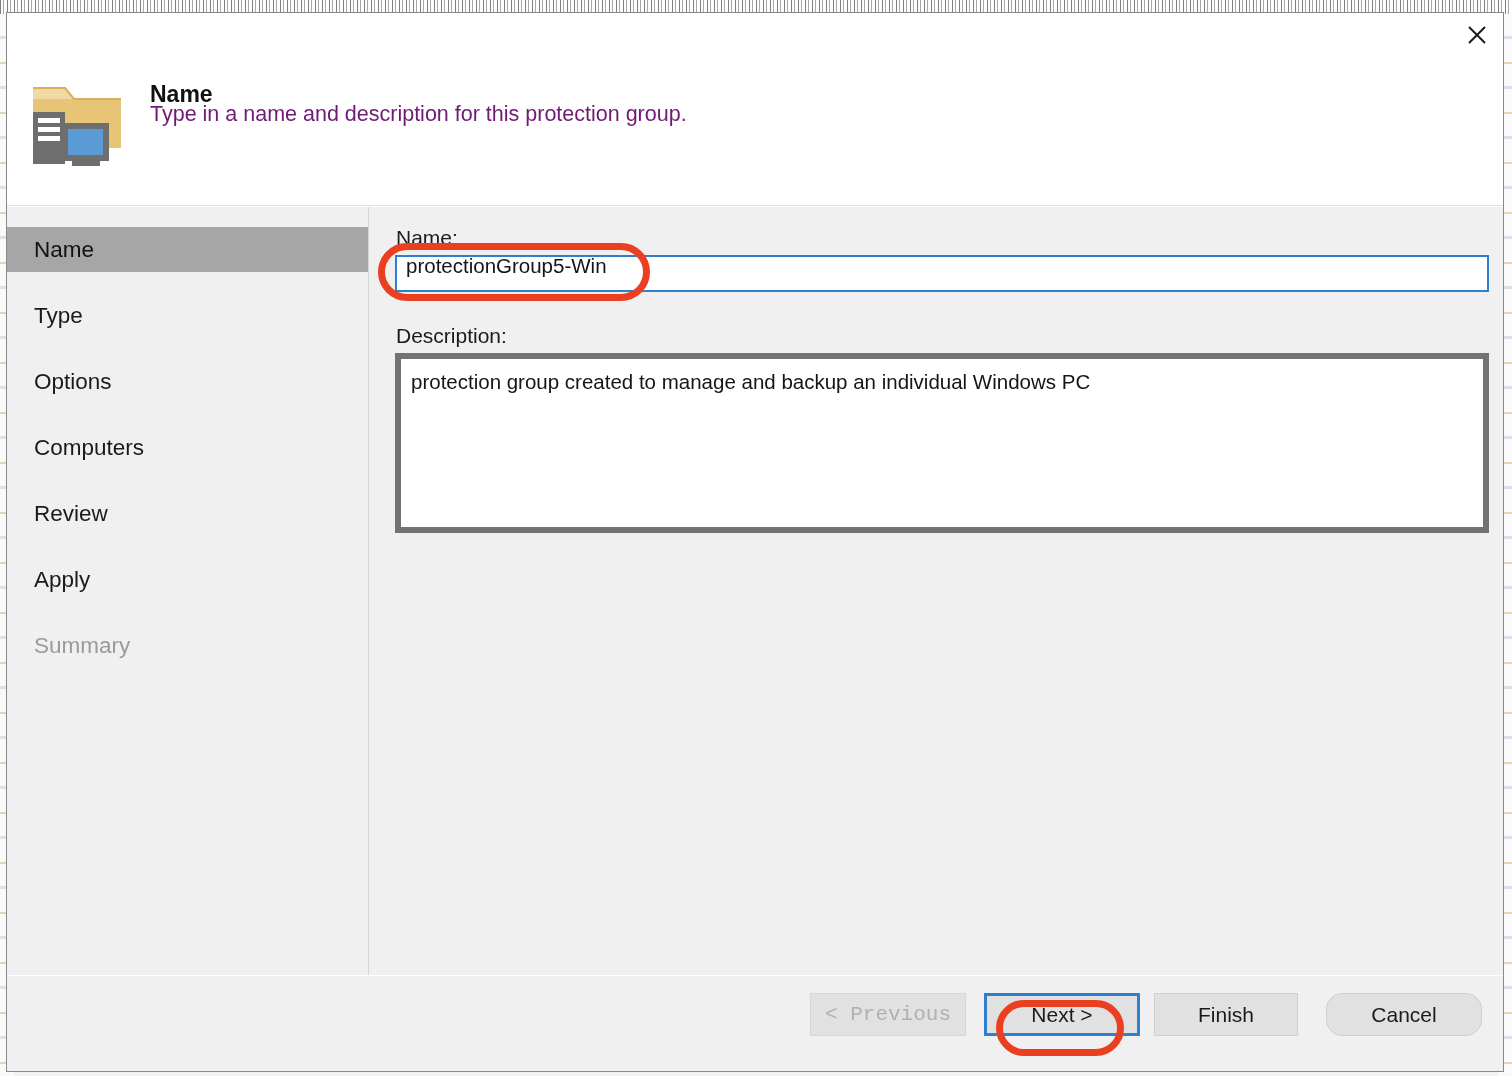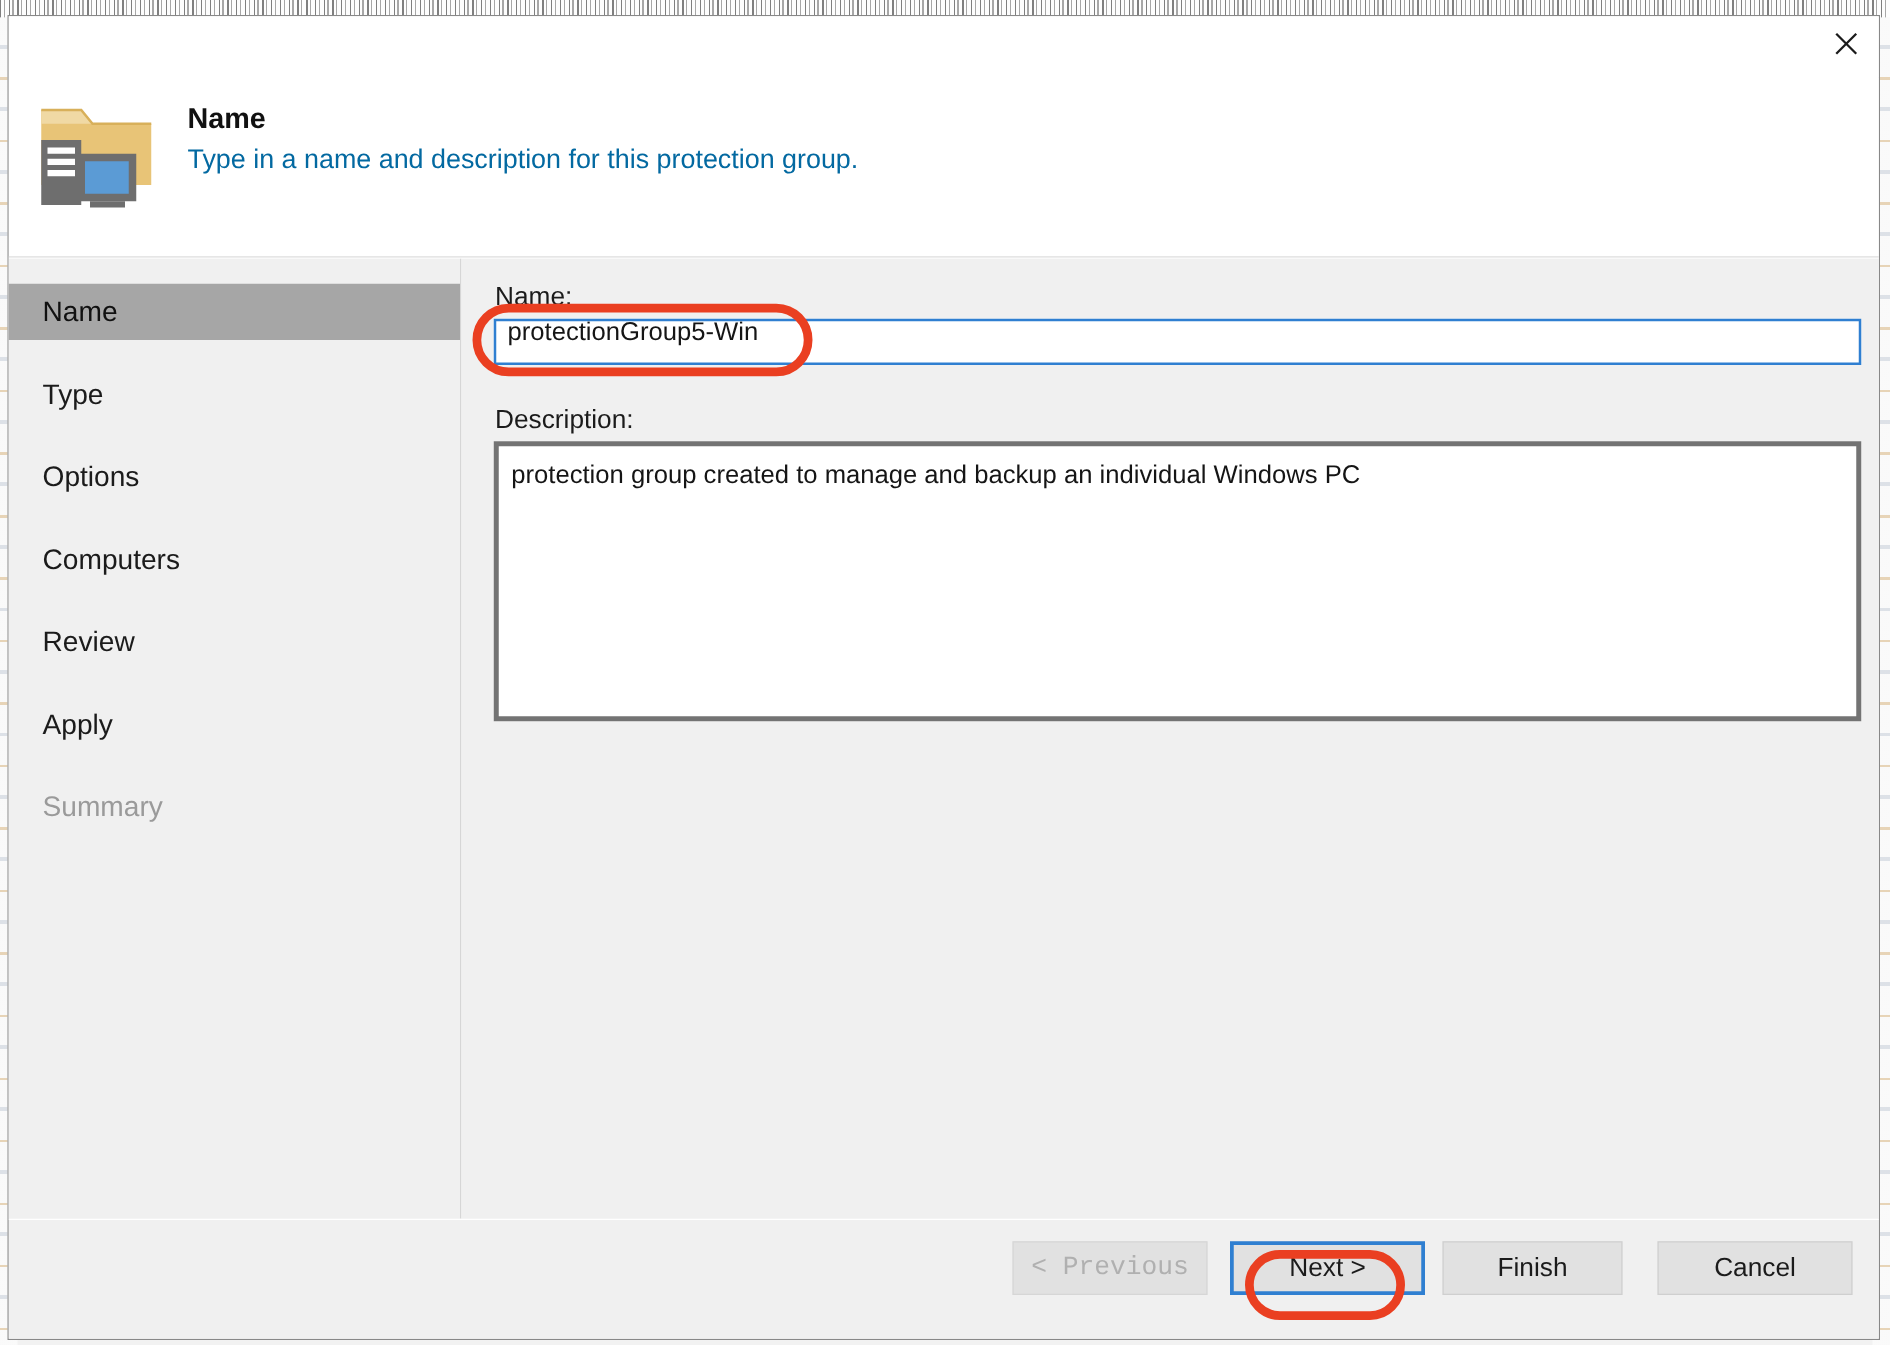--- a/index.html
+++ b/index.html
@@ -112,23 +112,23 @@
     position: absolute;
     left: 143px;
     top: 19px;
     font-size: 23px;
     font-weight: bold;
     color: #111111;
   }
   #header-subtitle {
     position: absolute;
     left: 143px;
-    top: 53px;
+    top: 40px;
     font-size: 21.5px;
-    color: #0369a1;
+    color: #701a75;
   }
 
   
   #body-area {
     flex: 1 1 auto;
     display: flex;
     background: #f0f0f0;
     min-height: 0;
     border-top: 1px solid #ffffff;
   }
@@ -188,23 +188,23 @@
     padding: 0 0 16px 9px;
     line-height: 33px;
     outline: none;
   }
 
   #desc-input {
     position: absolute;
     left: 26px;
     top: 146px;
     width: 1094px;
-    height: 224px;
-    background: #ffffff;
-    border: 4px solid #737373;
+    height: 180px;
+    background: #ffffff;
+    border: 6px solid #737373;
     box-sizing: border-box;
     font-family: "Liberation Sans", sans-serif;
     font-size: 20.5px;
     color: #151515;
     padding: 10px 0 12px 10px;
     resize: none;
     line-height: 26px;
     outline: none;
   }
 
@@ -236,21 +236,21 @@
     background: #e1e1e1;
     border-color: #d6d6d6;
   }
   .wiz-button.focused {
     border: 3px solid #2f7fd1;
     background: #e1e1e1;
   }
   #btn-previous { left: 803px;  width: 156px; font-family: Liberation Mono, monospace; }
   #btn-next     { left: 977px;  width: 156px; }
   #btn-finish   { left: 1147px; width: 144px; }
-  #btn-cancel   { left: 1319px; width: 156px; }
+  #btn-cancel   { left: 1319px; width: 156px; border-radius: 16px; }
 
   
   .annotation {
     position: absolute;
     border: 7px solid #ea3f21;
     border-radius: 999px;
     box-sizing: border-box;
     pointer-events: none;
     background: transparent;
   }

